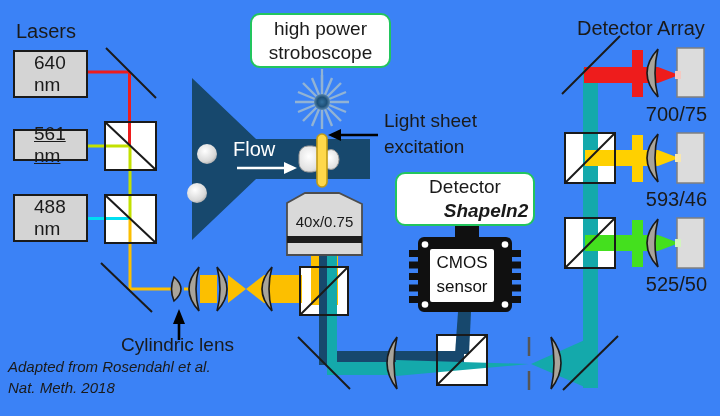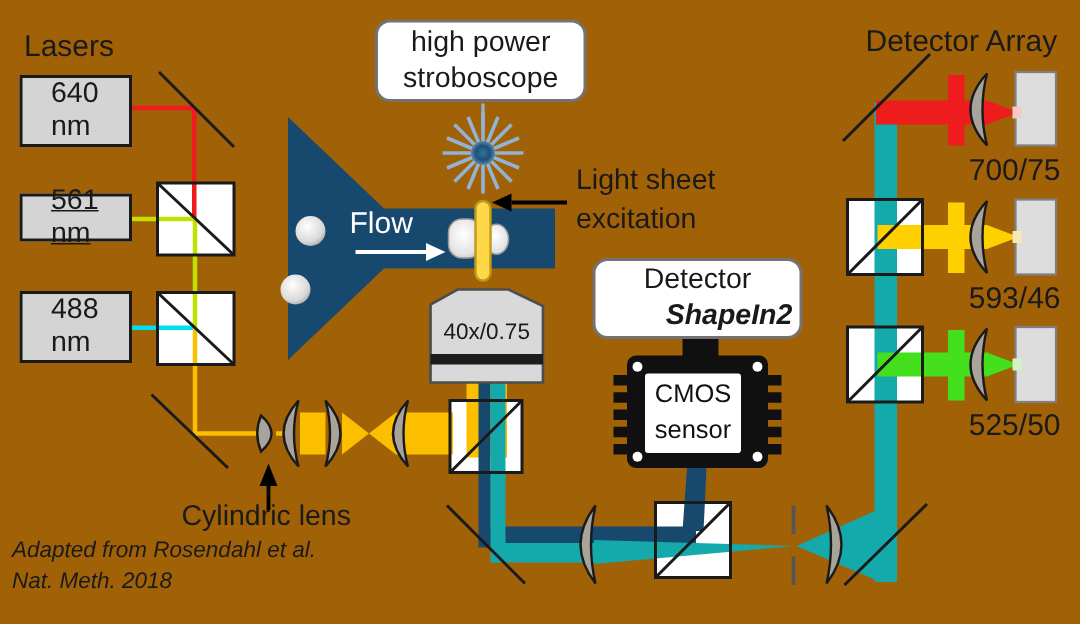--- a/index.html
+++ b/index.html
@@ -1,22 +1,22 @@
 <!DOCTYPE html>
 <html><head>
 <meta charset="utf-8">
 <style>
   html,body{margin:0;padding:0;background:#fff;}
-  .stage{position:relative;width:720px;height:416px;background:#a16207;overflow:hidden;
+  .stage{position:relative;width:720px;height:416px;background:#3b82f6;overflow:hidden;
          font-family:"Liberation Sans",sans-serif;color:#1a1a1a;}
   .stage svg{position:absolute;left:0;top:0;}
   .lbl{position:absolute;white-space:nowrap;}
   .grysbox{position:absolute;box-sizing:border-box;background:#d4d4d4;border:2px solid #1a1a1a;
           font-size:19px;display:flex;align-items:center;justify-content:center;padding-left:19px;}
-  .rndbox{position:absolute;box-sizing:border-box;background:#fff;border:2px solid #737373;
+  .rndbox{position:absolute;box-sizing:border-box;background:#fff;border:2px solid #22c55e;
           border-radius:10px;text-align:center;font-size:19px;line-height:24px;
           display:flex;flex-direction:column;justify-content:center;}
   .t20{font-size:20px;}
   .t19{font-size:19px;}
   .white{color:#fff;text-align:right;}
   .rt{text-align:right;}
   .ctr{text-align:center;}
   .bi{font-weight:bold;font-style:italic;padding-left:42px;}
   .credit{font-size:15px;line-height:21px;font-style:italic;}
   .cmos-txt{position:absolute;color:#111;font-size:17px;line-height:24px;text-align:center;}

